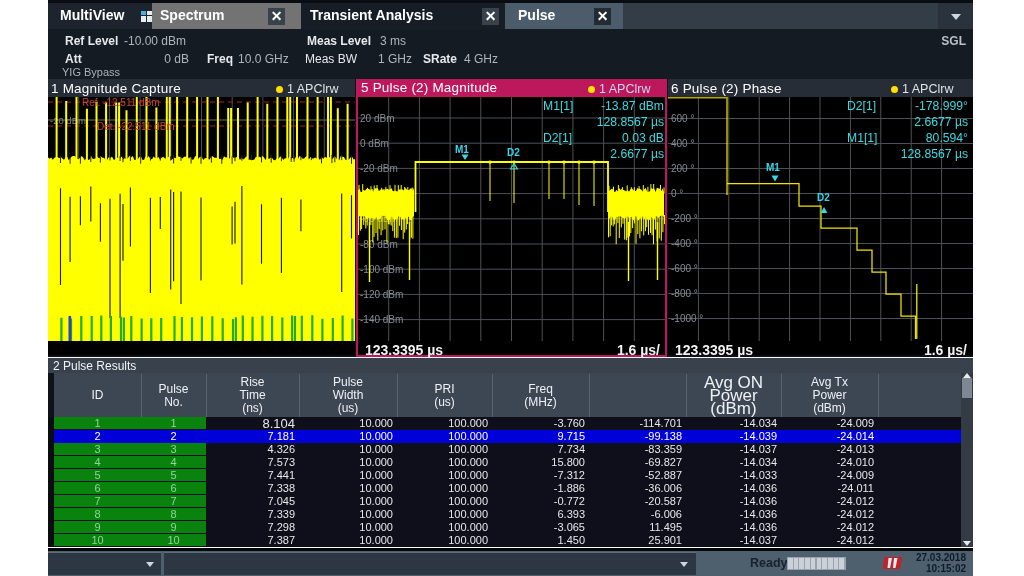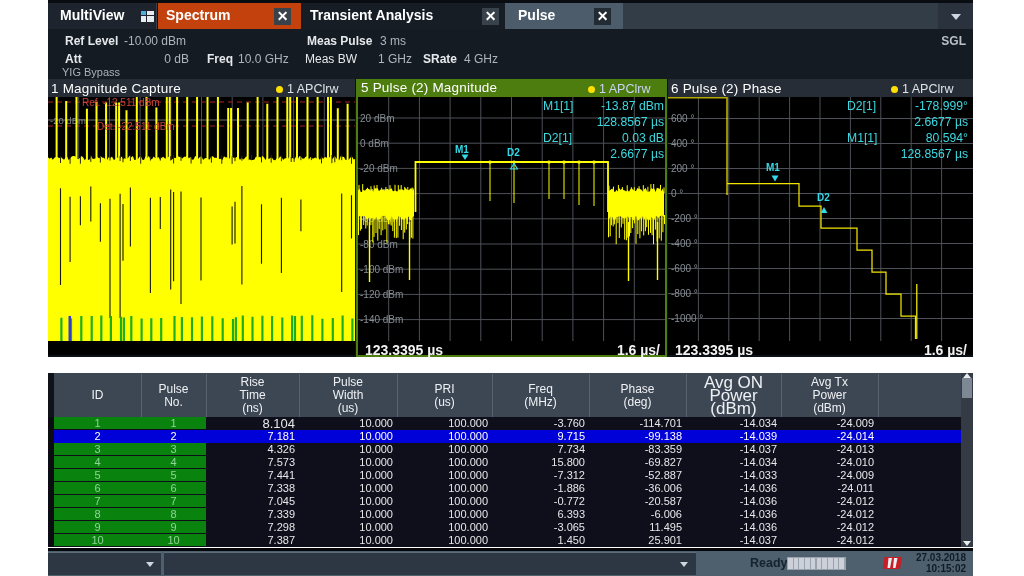--- a/index.html
+++ b/index.html
@@ -13,40 +13,40 @@
 <div id="root">
 <div style="position:absolute;left:48px;top:0px;width:925px;height:3px;background:#090c10;"></div>
     <div style="position:absolute;left:48px;top:3px;width:925px;height:26px;background:#10151b;"></div>
     <div style="position:absolute;left:48px;top:3px;width:109px;height:26px;background:#1d242d;border-right:1px solid #39424b;">
       <span style="position:absolute;left:12px;top:4px;font-size:14px;font-weight:bold;color:#ffffff;">MultiView</span>
       <span style="position:absolute;left:93px;top:8px;width:5px;height:4px;background:#4aaede;"></span>
       <span style="position:absolute;left:99px;top:8px;width:7px;height:4px;background:#e8ecef;"></span>
       <span style="position:absolute;left:93px;top:13px;width:5px;height:6px;background:#e8ecef;"></span>
       <span style="position:absolute;left:99px;top:13px;width:7px;height:6px;background:#e8ecef;"></span>
     </div>
-    <div style="position:absolute;left:158px;top:3px;width:154px;height:26px;background:#c2410c;border-right:1px solid #39424b;">
+    <div style="position:absolute;left:152px;top:3px;width:154px;height:26px;background:#737373;border-right:1px solid #39424b;">
       <span style="position:absolute;left:8px;top:4px;font-size:14px;font-weight:bold;color:#ffffff;">Spectrum</span>
       <span style="position:absolute;left:116px;top:5px;width:17px;height:17px;background:#39424b;color:#ffffff;font-size:14px;font-weight:bold;text-align:center;line-height:17px;">✕</span>
     </div>
     <div style="position:absolute;left:301px;top:3px;width:204px;height:26px;background:#161d25;">
       <span style="position:absolute;left:9px;top:4px;font-size:14px;font-weight:bold;color:#ffffff;">Transient Analysis</span>
       <span style="position:absolute;left:181px;top:5px;width:17px;height:17px;background:#39424b;color:#ffffff;font-size:14px;font-weight:bold;text-align:center;line-height:17px;">✕</span>
     </div>
     <div style="position:absolute;left:505px;top:3px;width:118px;height:26px;background:#4d5c6b;">
       <span style="position:absolute;left:13px;top:4px;font-size:14px;font-weight:bold;color:#ffffff;">Pulse</span>
       <span style="position:absolute;left:89px;top:5px;width:17px;height:17px;background:#222a33;color:#ffffff;font-size:14px;font-weight:bold;text-align:center;line-height:17px;">✕</span>
     </div>
     <div style="position:absolute;left:623px;top:3px;width:315px;height:26px;background:#333d48;"></div>
     <div style="position:absolute;left:938px;top:3px;width:35px;height:26px;background:#2a333d;">
       <span style="position:absolute;left:13px;top:11px;width:0;height:0;border-left:5px solid transparent;border-right:5px solid transparent;border-top:6px solid #cfd6dd;"></span>
     </div>
 <div style="position:absolute;left:48px;top:29px;width:925px;height:50px;background:#151b23;"></div>
     <div style="position:absolute;left:65px;top:34px;font-size:12px;font-weight:bold;color:#e6e9ec;">Ref Level</div>
     <div style="position:absolute;left:124px;top:34px;font-size:12px;color:#aeb5bc;">-10.00 dBm</div>
-    <div style="position:absolute;left:307px;top:34px;font-size:12px;font-weight:bold;color:#e6e9ec;">Meas Pulse</div>
+    <div style="position:absolute;left:307px;top:34px;font-size:12px;font-weight:bold;color:#e6e9ec;">Meas Level</div>
     <div style="position:absolute;left:380px;top:34px;font-size:12px;color:#aeb5bc;">3 ms</div>
     <div style="position:absolute;left:900px;top:34px;font-size:12px;font-weight:bold;color:#e6e9ec;width:66px;text-align:right;color:#b9c0c7;">SGL</div>
     <div style="position:absolute;left:65px;top:52px;font-size:12px;font-weight:bold;color:#e6e9ec;">Att</div>
     <div style="position:absolute;left:124px;top:52px;font-size:12px;color:#aeb5bc;width:65px;text-align:right;">0 dB</div>
     <div style="position:absolute;left:207px;top:52px;font-size:12px;font-weight:bold;color:#e6e9ec;">Freq</div>
     <div style="position:absolute;left:238px;top:52px;font-size:12px;color:#aeb5bc;">10.0 GHz</div>
     <div style="position:absolute;left:305px;top:52px;font-size:12px;font-weight:normal;color:#e6e9ec;">Meas BW</div>
     <div style="position:absolute;left:378px;top:52px;font-size:12px;color:#aeb5bc;">1 GHz</div>
     <div style="position:absolute;left:423px;top:52px;font-size:12px;font-weight:bold;color:#e6e9ec;">SRate</div>
     <div style="position:absolute;left:464px;top:52px;font-size:12px;color:#aeb5bc;">4 GHz</div>
@@ -78,21 +78,21 @@
           <polygon points="0,244 0,62 0.0,60.2 1.6,61.7 3.2,60.5 4.8,62.8 6.4,60.8 8.0,60.0 9.6,59.9 11.2,61.3 12.8,60.0 14.4,61.4 16.0,62.8 17.6,60.6 19.2,59.8 20.8,63.2 22.4,61.0 24.0,59.2 25.6,59.0 27.2,59.3 28.8,61.6 30.4,62.3 32.0,60.7 33.6,59.1 35.2,60.5 36.8,63.2 38.4,61.1 40.0,63.1 41.6,62.6 43.2,58.9 44.8,62.0 46.4,61.8 48.0,61.2 49.6,60.0 51.2,61.6 52.8,59.3 54.4,60.7 56.0,60.8 57.6,63.0 59.2,62.7 60.8,60.0 62.4,61.0 64.0,59.6 65.6,62.8 67.2,62.6 68.8,60.1 70.4,61.6 72.0,61.5 73.6,59.5 75.2,62.2 76.8,61.2 78.4,62.2 80.0,61.1 81.6,58.8 83.2,60.2 84.8,58.9 86.4,62.9 88.0,62.7 89.6,62.5 91.2,60.2 92.8,59.1 94.4,62.7 96.0,63.0 97.6,59.2 99.2,60.9 100.8,59.1 102.4,62.1 104.0,62.2 105.6,59.4 107.2,60.9 108.8,61.2 110.4,60.0 112.0,62.6 113.6,60.7 115.2,59.7 116.8,61.2 118.4,62.0 120.0,59.7 121.6,60.2 123.2,63.2 124.8,61.7 126.4,60.7 128.0,61.1 129.6,59.3 131.2,59.8 132.8,60.3 134.4,61.4 136.0,59.8 137.6,59.8 139.2,59.1 140.8,61.6 142.4,59.8 144.0,62.8 145.6,62.6 147.2,59.1 148.8,59.8 150.4,61.7 152.0,59.7 153.6,59.4 155.2,62.9 156.8,61.3 158.4,60.9 160.0,62.3 161.6,62.4 163.2,59.6 164.8,59.2 166.4,60.7 168.0,60.7 169.6,60.9 171.2,62.0 172.8,61.8 174.4,63.1 176.0,59.2 177.6,60.6 179.2,60.3 180.8,62.6 182.4,59.9 184.0,59.6 185.6,60.8 187.2,60.7 188.8,60.0 190.4,59.9 192.0,62.9 193.6,60.7 195.2,62.6 196.8,61.2 198.4,59.0 200.0,63.2 201.6,62.5 203.2,63.1 204.8,62.9 206.4,62.5 208.0,59.5 209.6,60.9 211.2,59.7 212.8,60.6 214.4,59.1 216.0,60.5 217.6,63.1 219.2,60.0 220.8,62.2 222.4,60.8 224.0,60.7 225.6,63.0 227.2,63.2 228.8,61.2 230.4,62.0 232.0,59.5 233.6,60.1 235.2,63.1 236.8,61.3 238.4,61.2 240.0,62.1 241.6,59.1 243.2,61.4 244.8,61.0 246.4,62.6 248.0,59.5 249.6,63.0 251.2,59.2 252.8,59.6 254.4,61.4 256.0,61.8 257.6,59.8 259.2,59.3 260.8,62.7 262.4,59.9 264.0,61.4 265.6,61.5 267.2,60.6 268.8,61.4 270.4,61.1 272.0,62.9 273.6,59.7 275.2,62.0 276.8,59.9 278.4,60.5 280.0,61.8 281.6,60.1 283.2,60.2 284.8,62.1 286.4,59.1 288.0,60.8 289.6,63.2 291.2,63.2 292.8,59.1 294.4,59.7 296.0,60.0 297.6,62.9 299.2,62.7 300.8,62.7 302.4,60.4 304.0,59.5 305.6,62.5 307,62 307,244" fill="#ffff00"></polygon>
           <text x="34" y="9" font-size="10" fill="#c4453a">Ref. -12.511 dBm</text>
           <text x="49" y="33" font-size="10" fill="#c4453a">Det. -22.511 dBm</text>
           <path d="M12.5,59.2V66.0M22.1,59.6V66.8M32.4,59.5V66.7M42.8,58.1V64.9M52.4,59.9V65.6M62.0,59.8V63.5M72.1,58.9V64.0M75.0,59.1V65.3M82.4,58.0V63.9M92.7,58.6V66.7M102.4,59.5V63.6M112.3,59.6V63.6M122.7,59.2V63.5M125.6,58.0V66.5M133.0,58.4V63.9M143.1,60.0V66.5M153.0,58.6V66.8M163.4,59.1V65.7M173.8,58.4V66.8M184.1,59.4V66.9M187.0,59.8V64.2M193.9,58.7V63.7M203.6,58.3V63.3M213.5,58.6V65.4M223.2,58.0V65.7M233.4,58.7V64.2M243.2,59.6V64.9M246.1,58.6V64.9M252.9,59.4V63.2M263.4,60.0V63.1M273.5,59.5V66.4M283.9,58.0V66.2M286.8,58.7V65.3M293.7,58.0V63.2M303.5,58.4V66.8" stroke="#2a2a00" stroke-width="1" fill="none"></path>
           <path d="M12.5,91.3V187.9M22.1,99.8V165.0M32.4,99.2V128.3M42.8,89.5V124.5M52.4,106.2V144.8M62.0,101.8V221M72.1,96.7V221M75.0,106.9V163.7M82.4,90.6V149.5M102.4,100.8V196.1M112.3,100.1V132.0M122.7,92.5V192.4M125.6,94.9V184.3M133.0,94.6V207.0M153.0,100.6V183.4M184.1,109.6V147.6M187.0,104.7V146.4M193.9,88.9V187.4M213.5,107.3V166.8M233.4,100.8V175.9M252.9,102.6V134.3M293.7,96.5V195.0M303.5,98.2V141.6" stroke="#1a1a00" stroke-width="1.1" fill="none"></path>
           <path d="M12.3,220.7h2.2V244h-2.2zM21.9,221.4h2.2V244h-2.2zM32.2,218.9h2.2V244h-2.2zM42.6,218.9h2.2V244h-2.2zM52.2,218.5h2.2V244h-2.2zM61.8,218.9h2.2V244h-2.2zM71.9,219.7h2.2V244h-2.2zM74.8,220.4h2.2V244h-2.2zM82.2,219.1h2.2V244h-2.2zM92.5,221.5h2.2V244h-2.2zM102.2,221.2h2.2V244h-2.2zM112.1,221.0h2.2V244h-2.2zM125.4,219.0h2.2V244h-2.2zM132.8,219.9h2.2V244h-2.2zM142.9,220.3h2.2V244h-2.2zM152.8,219.5h2.2V244h-2.2zM163.2,219.3h2.2V244h-2.2zM173.6,221.3h2.2V244h-2.2zM183.9,221.9h2.2V244h-2.2zM186.8,220.2h2.2V244h-2.2zM193.7,218.5h2.2V244h-2.2zM203.4,219.8h2.2V244h-2.2zM213.3,218.8h2.2V244h-2.2zM223.0,219.0h2.2V244h-2.2zM233.2,220.4h2.2V244h-2.2zM243.0,218.5h2.2V244h-2.2zM245.9,218.9h2.2V244h-2.2zM252.7,218.8h2.2V244h-2.2zM263.2,218.3h2.2V244h-2.2zM273.3,221.8h2.2V244h-2.2zM283.7,220.9h2.2V244h-2.2zM293.5,218.6h2.2V244h-2.2zM303.3,221.4h2.2V244h-2.2z" fill="#1fae1f"></path>
           <rect x="20.5" y="219" width="2.6" height="25" fill="#2f3fd0"></rect>
         </svg>
       </div>
     </div>
-    <div style="position:absolute;left:356px;top:79px;width:311px;height:278px;background:#4d7c0f;">
+    <div style="position:absolute;left:356px;top:79px;width:311px;height:278px;background:#be185d;">
       <span style="position:absolute;left:5px;top:1px;font-size:13.5px;letter-spacing:0.2px;color:#ffffff;">5 Pulse (2) Magnitude</span>
       <span style="position:absolute;left:232px;top:7px;width:7px;height:7px;border-radius:50%;background:#ffe000;"></span>
       <span style="position:absolute;left:243px;top:2.5px;font-size:12.5px;color:#c9d4f4;">1 APClrw</span>
       <div style="position:absolute;left:2px;top:18px;width:307px;height:244px;">
         <svg width="307" height="244" viewBox="0 0 307 244" style="display:block">
           <rect width="307" height="244" fill="#000000"></rect>
           <line x1="30.7" y1="0" x2="30.7" y2="244" stroke="#4d5157" stroke-width="1"></line>
           <line x1="61.4" y1="0" x2="61.4" y2="244" stroke="#4d5157" stroke-width="1"></line>
           <line x1="92.1" y1="0" x2="92.1" y2="244" stroke="#4d5157" stroke-width="1"></line>
           <line x1="122.8" y1="0" x2="122.8" y2="244" stroke="#4d5157" stroke-width="1"></line>
@@ -203,29 +203,31 @@
           <text x="179" y="45" font-size="12.2" fill="#3cd9e0">M1[1]</text>
           <text x="300" y="45" font-size="12.2" fill="#3cd9e0" text-anchor="end">80.594°</text>
           <text x="300" y="61.3" font-size="12.2" fill="#3cd9e0" text-anchor="end">128.8567 µs</text>
         </svg>
       </div>
       <div style="position:absolute;left:0;top:262px;width:305px;height:14px;background:#000;">
         <span style="position:absolute;left:7px;top:1px;font-size:14px;font-weight:bold;color:#f2f2f2;">123.3395 µs</span>
         <span style="position:absolute;right:6px;top:1px;font-size:14px;font-weight:bold;color:#f2f2f2;">1.6 µs/</span>
       </div>
     </div>
+<div style="position:absolute;left:48px;top:358px;width:925px;height:15px;background:#39414c;">
+      <div style="position:absolute;left:5px;top:1px;font-size:12px;color:#f2f4f6;">2 Pulse Results</div>
+    </div>
     <div style="position:absolute;left:48px;top:373px;width:6px;height:44px;background:#10121a;"></div>
     <div style="position:absolute;left:54px;top:373px;width:907px;height:44px;background:#3d4754;"></div>
     <div style="position:absolute;left:54px;top:389px;width:87px;text-align:center;font-size:12px;line-height:13px;color:#eef1f4;">ID</div>
     <div style="position:absolute;left:141px;top:383px;width:65px;text-align:center;font-size:12px;line-height:13px;color:#eef1f4;">Pulse<br>No.</div>
     <div style="position:absolute;left:206px;top:376px;width:93px;text-align:center;font-size:12px;line-height:13px;color:#eef1f4;">Rise<br>Time<br>(ns)</div>
     <div style="position:absolute;left:299px;top:376px;width:98px;text-align:center;font-size:12px;line-height:13px;color:#eef1f4;">Pulse<br>Width<br>(us)</div>
     <div style="position:absolute;left:397px;top:383px;width:95px;text-align:center;font-size:12px;line-height:13px;color:#eef1f4;">PRI<br>(us)</div>
     <div style="position:absolute;left:492px;top:383px;width:97px;text-align:center;font-size:12px;line-height:13px;color:#eef1f4;">Freq<br>(MHz)</div>
-    <div style="position:absolute;left:589px;top:383px;width:97px;text-align:center;font-size:12px;line-height:13px;color:#eef1f4;">Phase<br>(deg)</div>
     <div style="position:absolute;left:686px;top:376px;width:95px;text-align:center;font-size:17px;line-height:13px;color:#eef1f4;">Avg ON<br>Power<br>(dBm)</div>
     <div style="position:absolute;left:781px;top:376px;width:97px;text-align:center;font-size:12px;line-height:13px;color:#eef1f4;">Avg Tx<br>Power<br>(dBm)</div>
     <div style="position:absolute;left:141px;top:374px;width:1px;height:43px;background:#59636f;"></div>
     <div style="position:absolute;left:206px;top:374px;width:1px;height:43px;background:#59636f;"></div>
     <div style="position:absolute;left:299px;top:374px;width:1px;height:43px;background:#59636f;"></div>
     <div style="position:absolute;left:397px;top:374px;width:1px;height:43px;background:#59636f;"></div>
     <div style="position:absolute;left:492px;top:374px;width:1px;height:43px;background:#59636f;"></div>
     <div style="position:absolute;left:589px;top:374px;width:1px;height:43px;background:#59636f;"></div>
     <div style="position:absolute;left:686px;top:374px;width:1px;height:43px;background:#59636f;"></div>
     <div style="position:absolute;left:781px;top:374px;width:1px;height:43px;background:#59636f;"></div>

